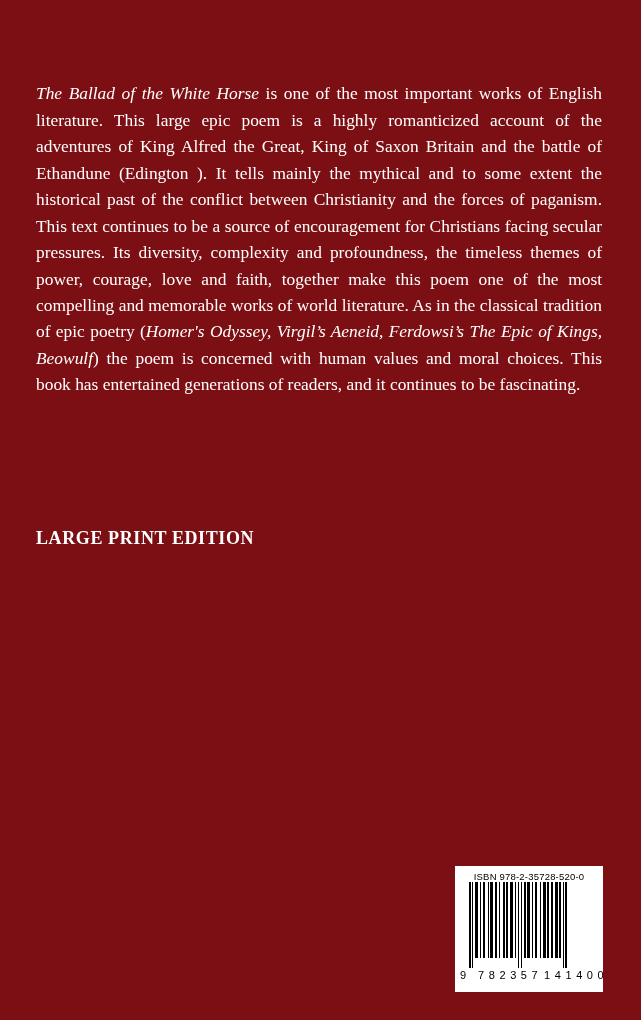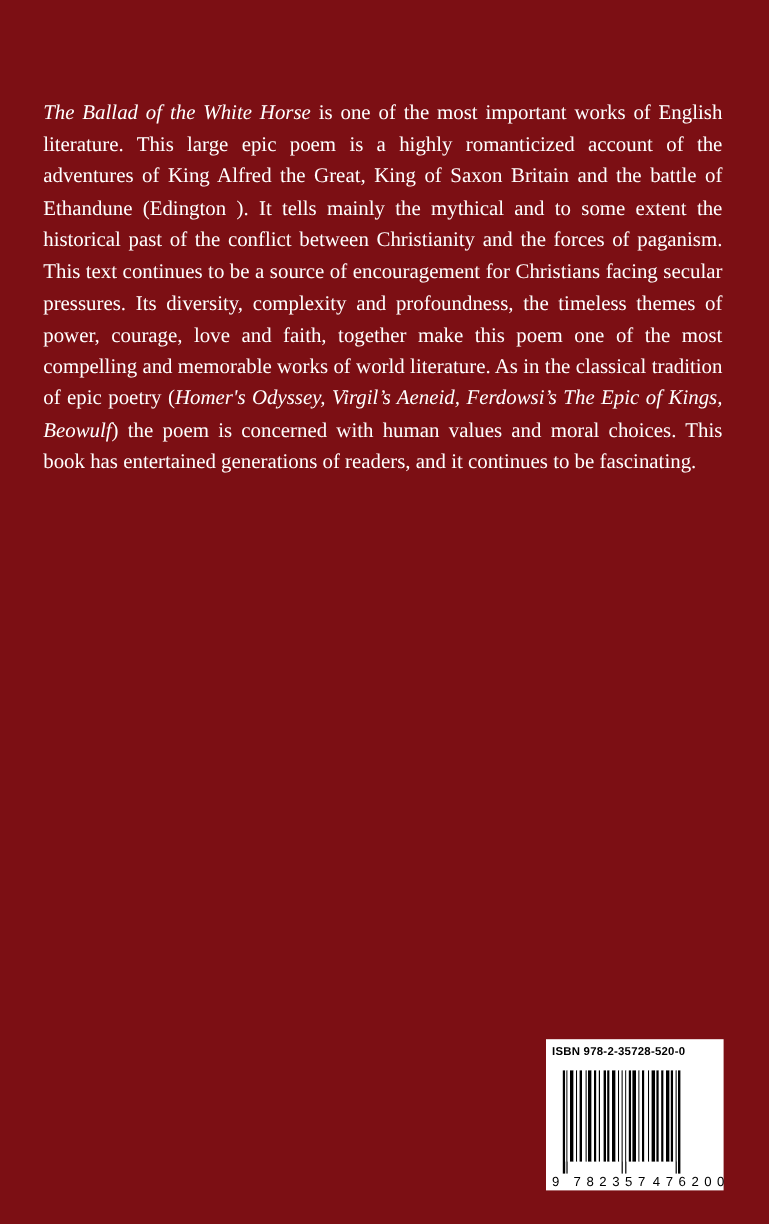--- a/index.html
+++ b/index.html
@@ -56,24 +56,24 @@
     width: 148px;
     height: 126px;
     background: #ffffff;
     box-sizing: border-box;
     padding: 4px 5px 3px 5px;
   }
   .isbn-text {
     font-family: "Liberation Sans", sans-serif;
     font-size: 9.5px;
     color: #000000;
+    text-align: center;
     letter-spacing: 0.2px;
     margin-top: 1px;
-    margin-bottom: 10px;
-    font-weight: bold;
+    margin-bottom: 0;
   }
   .bars {
     position: relative;
     height: 76px;
     margin: 0 6px 0 9px;
     display: flex;
     align-items: stretch;
     gap: 0px;
   }
   .bar {
@@ -110,20 +110,21 @@
     letter-spacing: 4.6px;
   }
 </style>
 </head>
 <body>
 
 <div class="cover">
 
   <p class="blurb"><span class="title-italic">The Ballad of the White Horse</span><span> is one of the most important works of English literature. This large epic poem is a highly romanticized account of the adventures of King Alfred the Great, King of Saxon Britain and the battle of Ethandune (Edington ). It tells mainly the mythical and to some extent the historical past of the conflict between Christianity and the forces of paganism. This text continues to be a source of encouragement for Christians facing secular pressures. Its diversity, complexity and profoundness, the timeless themes of power, courage, love and faith, together make this poem one of the most compelling and memorable works of world literature. As in the classical tradition of epic poetry (</span><span class="cite">Homer's Odyssey, Virgil’s Aeneid, Ferdowsi’s The Epic of Kings, Beowulf</span><span>) the poem is concerned with human values and moral choices. This book has entertained generations of readers, and it continues to be fascinating.</span></p>
 
+  <div class="large-print">LARGE PRINT EDITION</div>
 
   <div class="barcode-box">
     <div class="isbn-text">ISBN 978-2-35728-520-0</div>
     <div class="bars">
       <div class="bar guard" style="width:2px"></div>
       <div class="bar" style="width:1px;background:#fff"></div>
       <div class="bar guard" style="width:1px"></div>
       <div class="bar" style="width:2px;background:#fff"></div>
       <div class="bar" style="width:3px"></div>
       <div class="bar" style="width:2px;background:#fff"></div>
@@ -171,17 +172,17 @@
       <div class="bar" style="width:1px;background:#fff"></div>
       <div class="bar" style="width:2px"></div>
       <div class="bar" style="width:2px;background:#fff"></div>
       <div class="bar guard" style="width:1px"></div>
       <div class="bar" style="width:1px;background:#fff"></div>
       <div class="bar guard" style="width:2px"></div>
     </div>
     <div class="barcode-digits">
       <span class="digit-left">9</span>
       <span class="digit-mid">782357</span>
-      <span class="digit-right">476200</span>
+      <span class="digit-right">141400</span>
     </div>
   </div>
 
 </div>
 
 </body></html>

